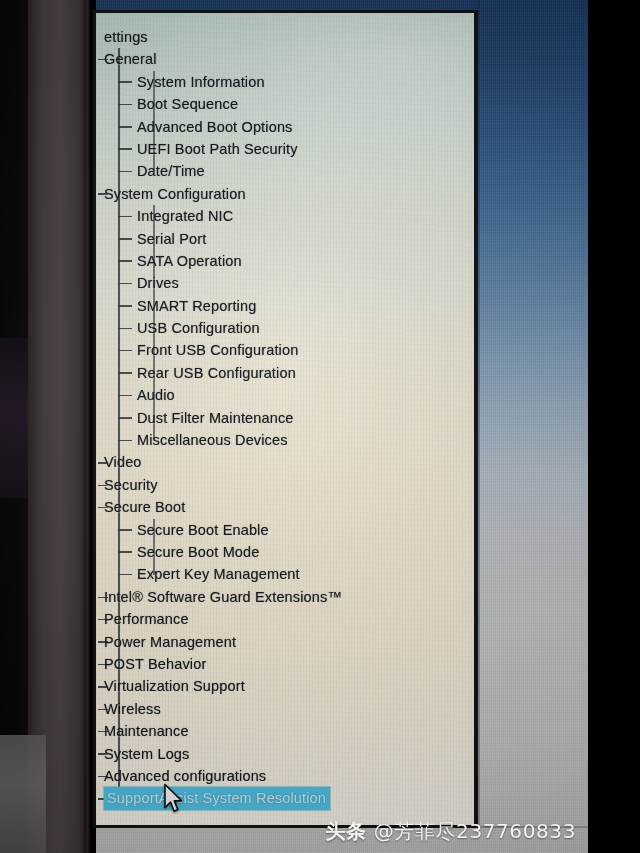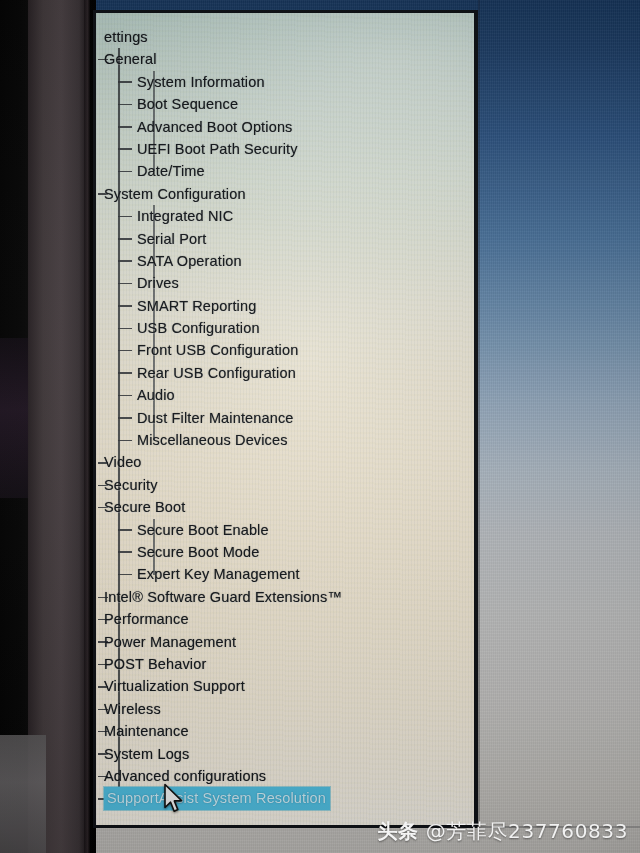--- a/index.html
+++ b/index.html
@@ -3,21 +3,21 @@
 <meta charset="utf-8">
 <title>BIOS Settings Tree</title>
 <style>
   html, body {
     margin: 0;
     padding: 0;
     background: #000;
   }
   #stage {
     position: relative;
-    width: 640px;
+    width: 588px;
     height: 853px;
     overflow: hidden;
     font-family: "Liberation Sans", "DejaVu Sans", sans-serif;
     background: #0a0a0a;
   }
 
   
   #bios-bg {
     position: absolute;
     left: 0; top: 0;

